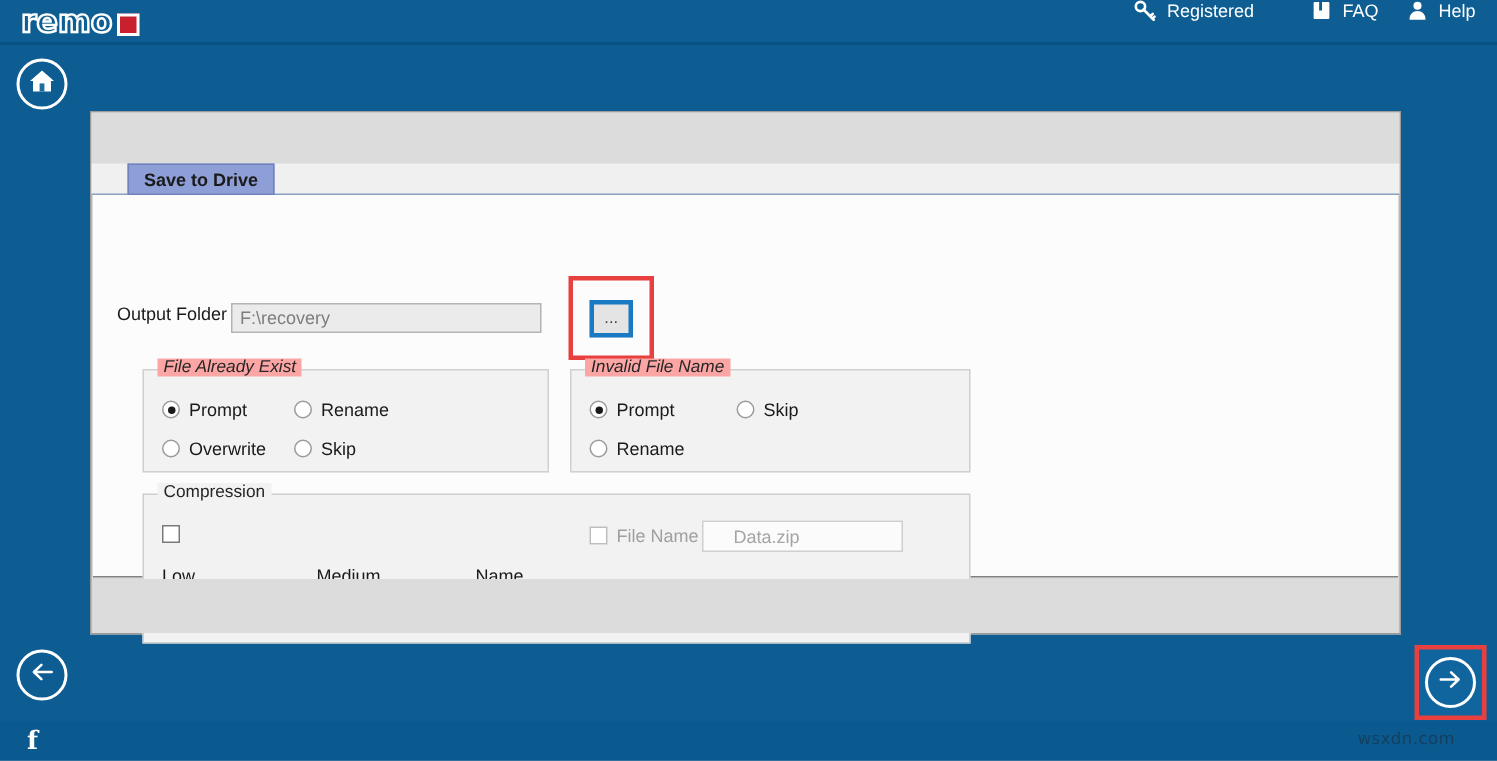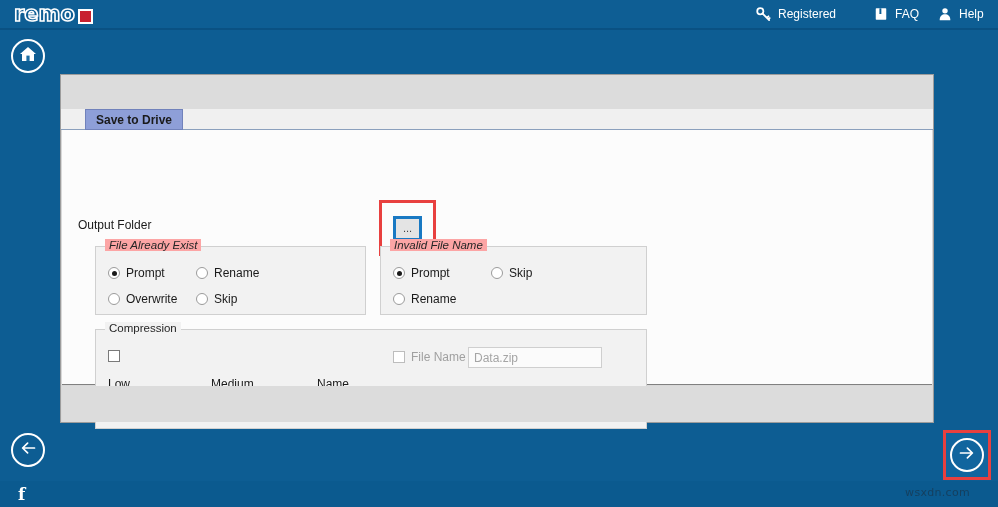--- a/index.html
+++ b/index.html
@@ -46,21 +46,21 @@
     border: 2px solid #ffffff;
     margin-left: 3px;
     margin-top: 4px;
     box-sizing: border-box;
   }
   .top-link {
     position: absolute;
     top: 0;
     height: 28px;
     display: flex;
-    align-items: center;
+    align-items: flex-start;
     gap: 7px;
     color: #ffffff;
     font-size: 12px;
   }
   .top-link .ic { display: flex; align-items: center; }
 
   
   .rail-btn {
     position: absolute;
     width: 34px; height: 34px;
@@ -145,21 +145,21 @@
   #panel-footer {
     position: absolute;
     left: 1px; top: 311px;
     width: 870px; height: 36px;
     background: #dcdcdc;
   }
 
   
   #output-row {
     position: absolute;
-    left: 16px; top: 88px;
+    left: 16px; top: 72px;
     display: flex;
     align-items: flex-start;
   }
   #output-label {
     font-size: 12px;
     color: #1a1a1a;
     width: 76px;
   }
   #output-input {
     width: 207px;
@@ -280,21 +280,21 @@
   #filename-input {
     position: absolute;
     left: 372px; top: 17px;
     width: 134px; height: 21px;
     background: #fbfbfb;
     border: 1px solid #cfcfcf;
     box-sizing: border-box;
     font-family: "Liberation Sans", sans-serif;
     font-size: 12px;
     color: #a5a5a5;
-    padding: 0 5px;
+    padding: 0 20px;
     outline: none;
   }
 
   #slider-area {
     position: absolute;
     left: 12px; top: 47px;
     width: 245px; height: 45px;
   }
   .slider-lab {
     position: absolute;
@@ -434,20 +434,21 @@
   <div id="tabstrip">
     <div id="tab-save-to-drive">
       <span>Save to Drive</span>
     </div>
   </div>
 
   <div id="panel-body">
 
     <div id="output-row">
       <span id="output-label">Output Folder</span>
+      <input id="output-input" type="text" readonly="" value="F:\recovery" style="">
       <div id="browse-highlight">
         <button id="browse-btn">...</button>
       </div>
     </div>
 
     <div class="groupbox" id="grp-file-exist">
       <span class="group-title">File Already Exist</span>
 
       <div class="radio-item sel" style="left:12px; top:19px;">
         <span class="radio-mark"></span>

